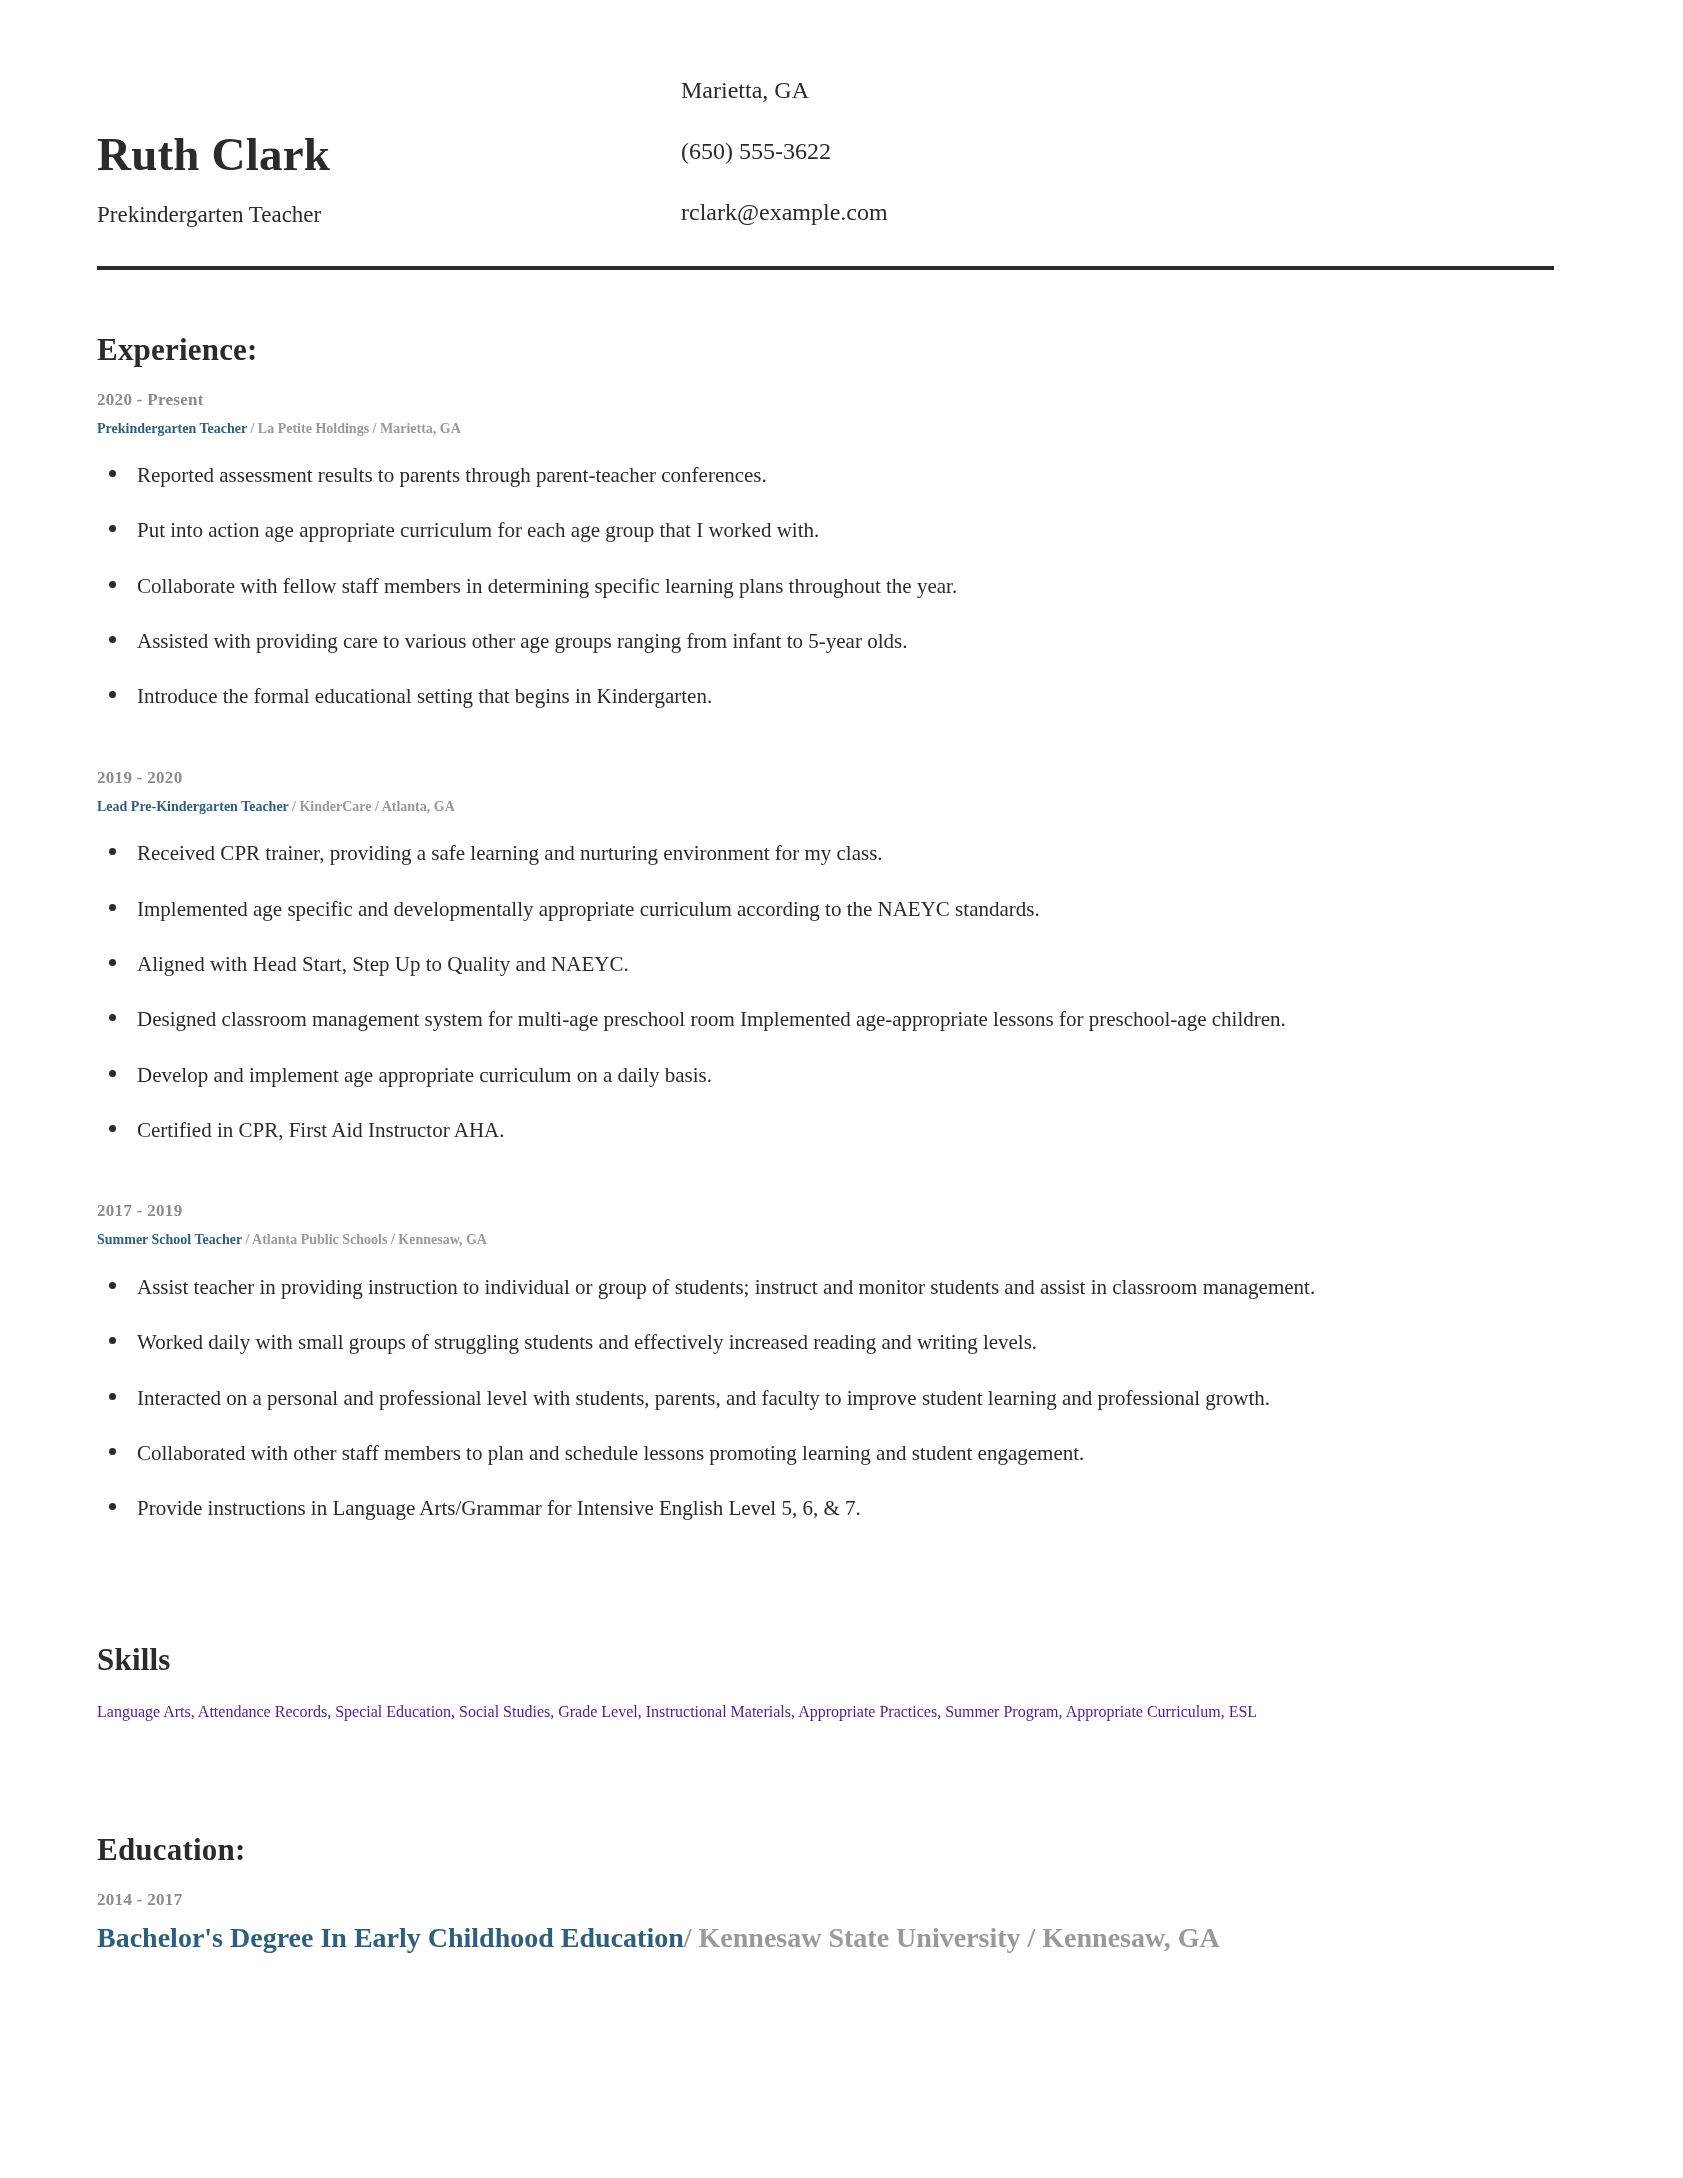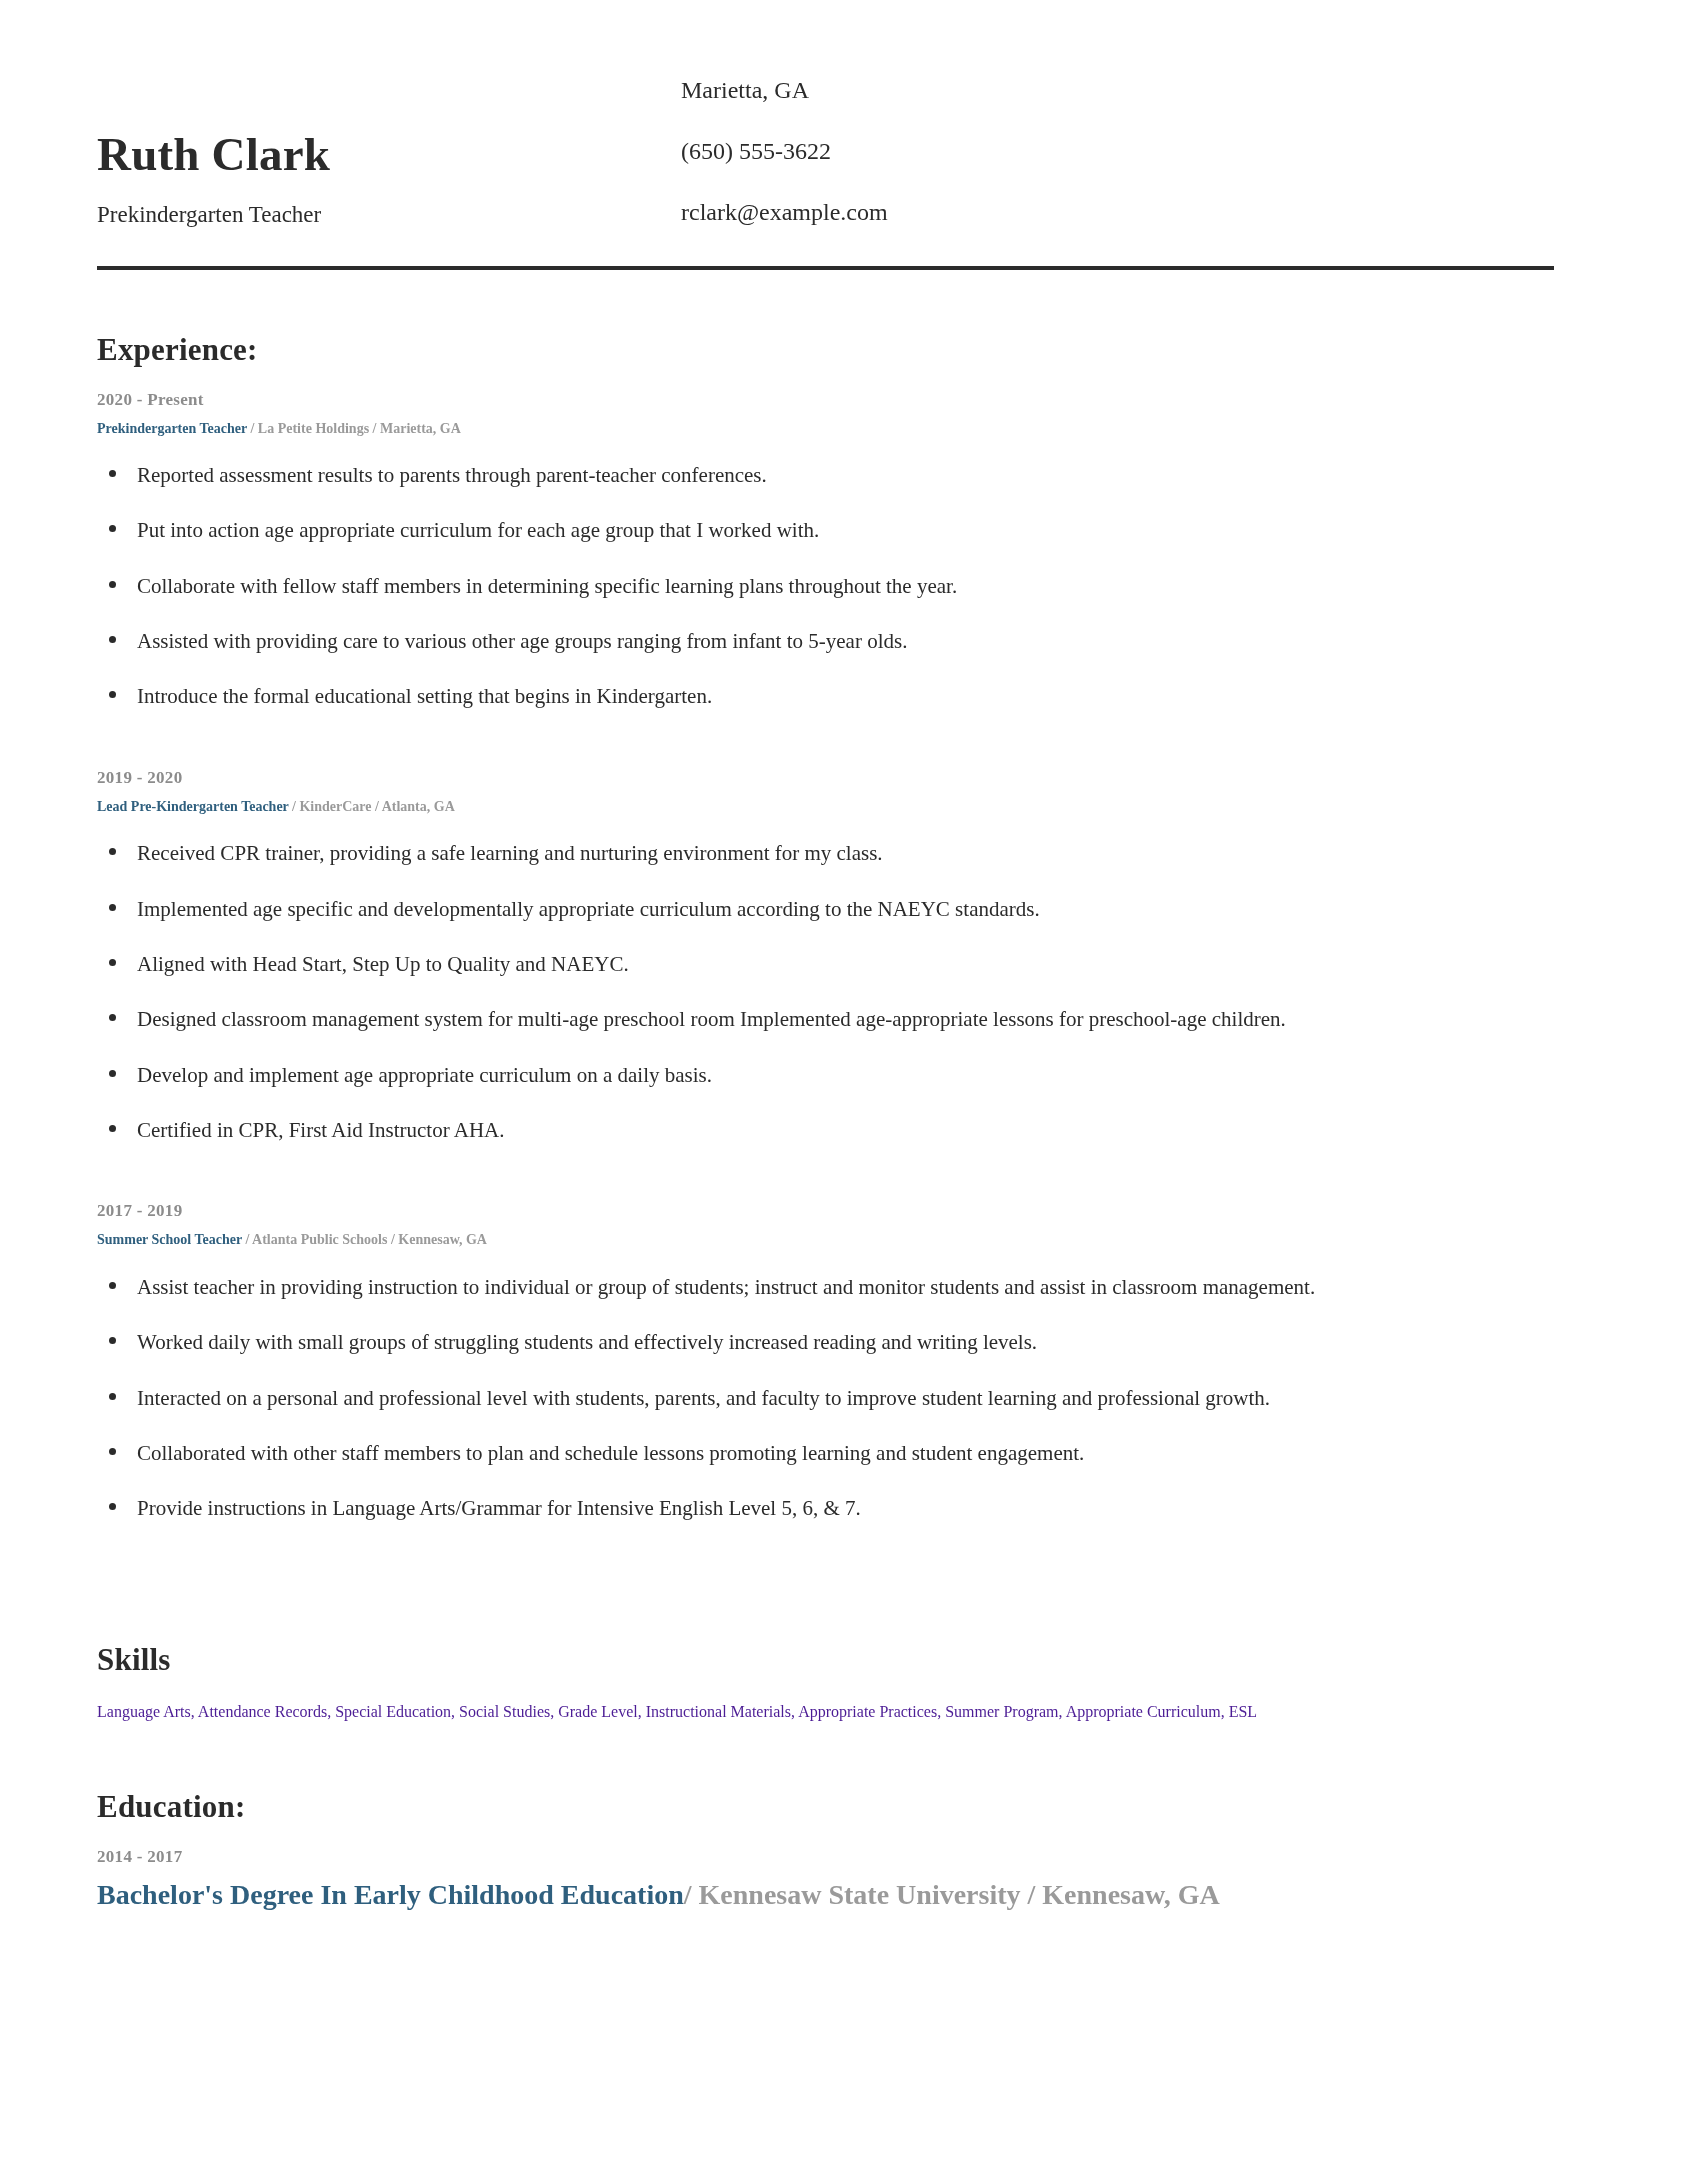--- a/index.html
+++ b/index.html
@@ -82,21 +82,21 @@
 
   .section-heading {
     font-size: 31px;
     font-weight: bold;
     color: #2b2b2b;
     margin: 0 0 22px 0;
     letter-spacing: 0.2px;
   }
 
   .section.skills-section { margin-top: 119px; }
-  .section.education-section { margin-top: 66px; }
+  .section.education-section { margin-top: 109px; }
 
   .job-block {
     margin-bottom: 44px;
   }
   .job-block:last-child { margin-bottom: 0; }
 
   .job-dates {
     font-size: 17px;
     font-weight: bold;
     color: #8c8c8c;

